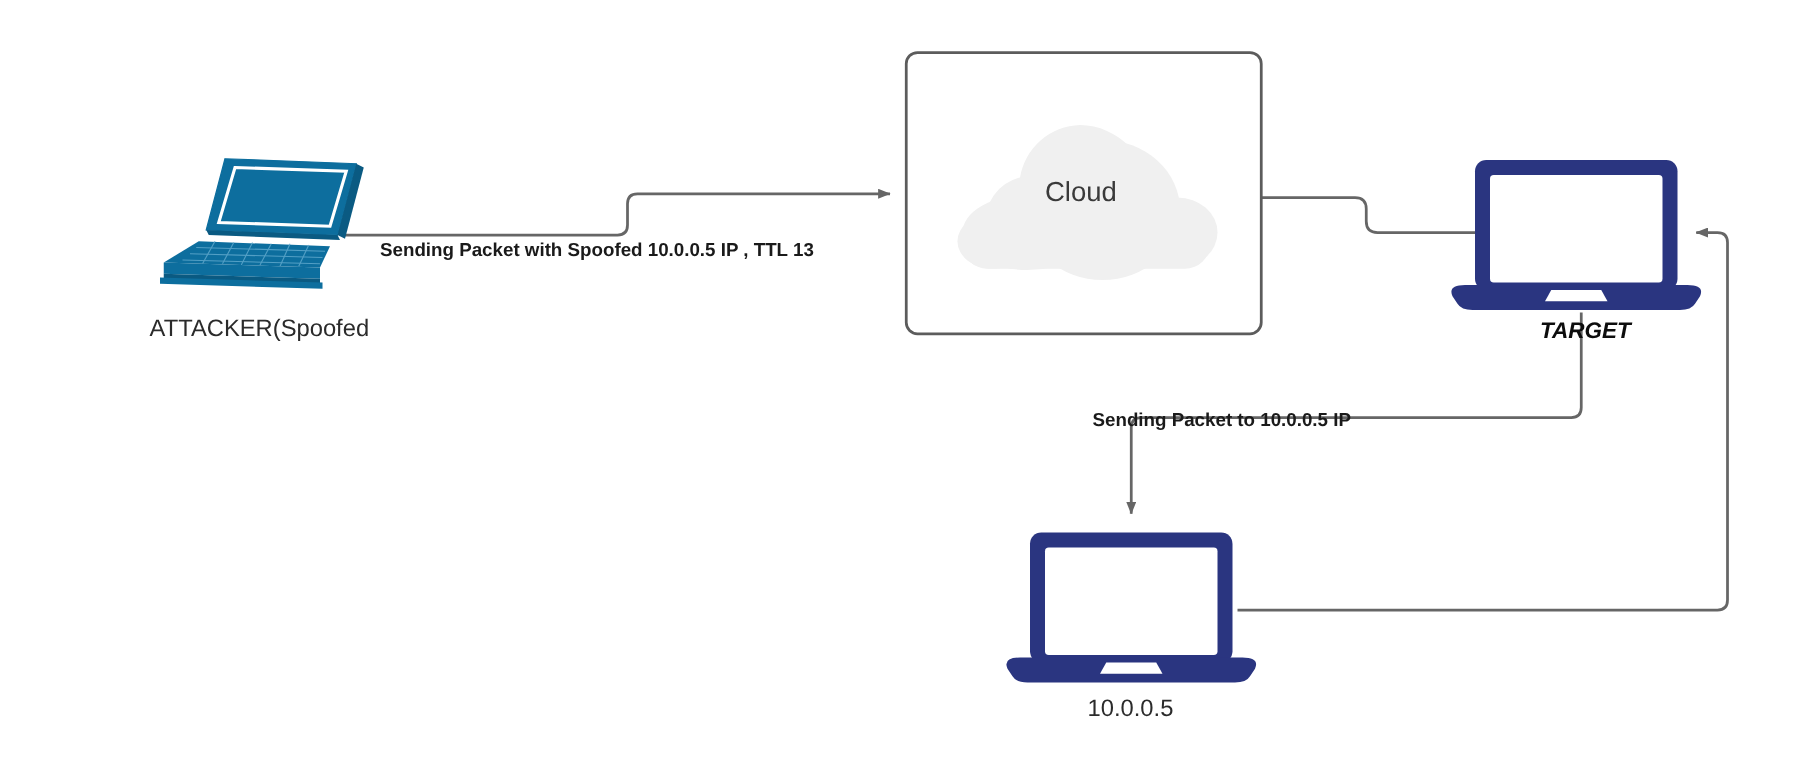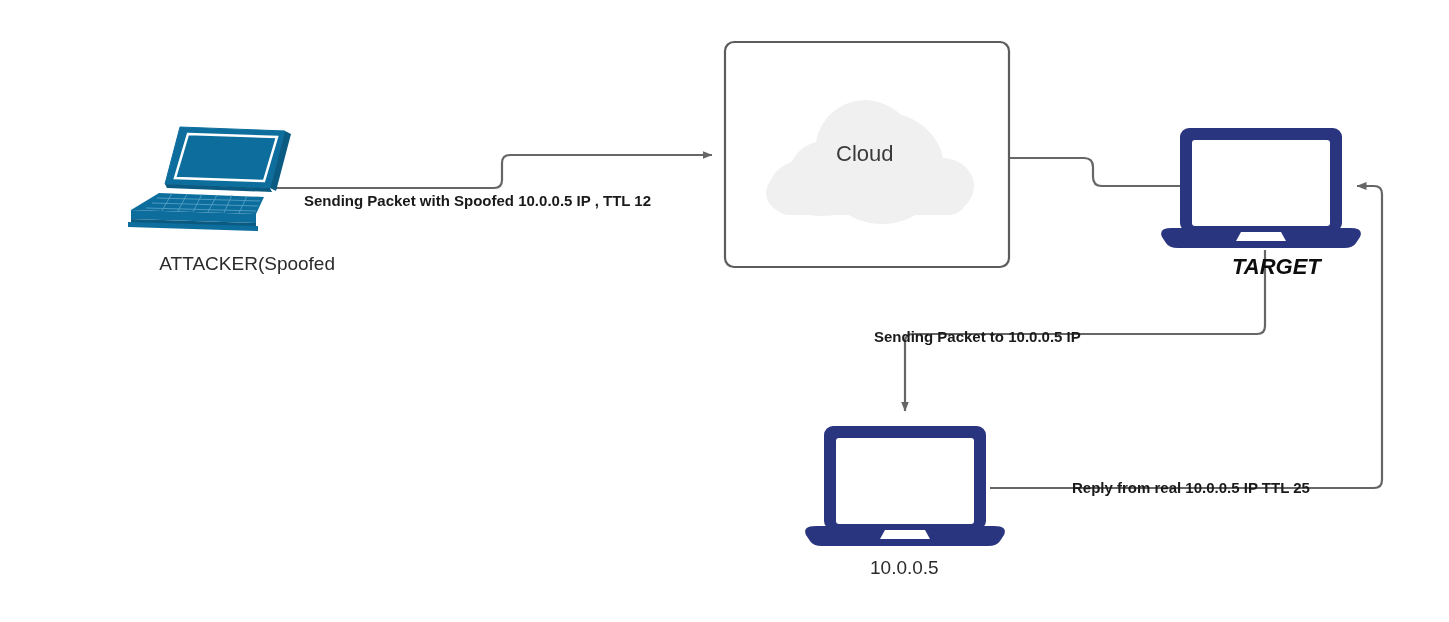--- a/index.html
+++ b/index.html
@@ -40,38 +40,37 @@
     font-size: 19px;
     font-weight: 400;
     color: #2b2b2b;
   }
   .label.edge {
     font-size: 15px;
     font-weight: bold;
     color: #1a1a1a;
   }
   .label.node-bold-italic {
-    font-size: 22px;
+    font-size: 18px;
     font-weight: bold;
     font-style: italic;
     color: #0d0d0d;
   }
   .cloud-text {
     position: absolute;
     z-index: 3;
     font-size: 22px;
     font-weight: 400;
     color: #3a3a3a;
   }
   .multiline {
     text-align: center;
   }
   .multiline span {
     display: block;
-    text-align: right;
   }
 </style>
 </head>
 <body>
 
 <div id="canvas">
 
   <svg class="layer connectors" viewBox="0 0 1449 622">
     <defs>
       <marker id="arrowhead" markerWidth="10" markerHeight="8" refX="9.5" refY="4" orient="auto" markerUnits="userSpaceOnUse">
@@ -167,19 +166,18 @@
   <div class="cloud-text" style="left:824px; top:141px;">Cloud</div>
 
   <div class="label plain multiline" style="left:68px; top:252px; width:255px;">
     <span>ATTACKER(Spoofed</span>
   </div>
 
   <div class="label node-bold-italic" style="left:1220px; top:254px;">TARGET</div>
 
   <div class="label plain" style="left:858px; top:556px;text-align:center;">10.0.0.5</div>
 
-  <div class="label edge" style="left:292px; top:192px;">Sending Packet with Spoofed 10.0.0.5 IP , TTL 12</div>
+  <div class="label edge" style="left:292px; top:192px;">Sending Packet with Spoofed 10.0.0.5 IP , TTL 13</div>
 
   <div class="label edge" style="left:862px; top:328px;">Sending Packet to 10.0.0.5 IP</div>
 
-  <div class="label edge" style="left:1060px; top:479px;">Reply from real 10.0.0.5 IP TTL 25</div>
 
 </div>
 
 </body></html>

